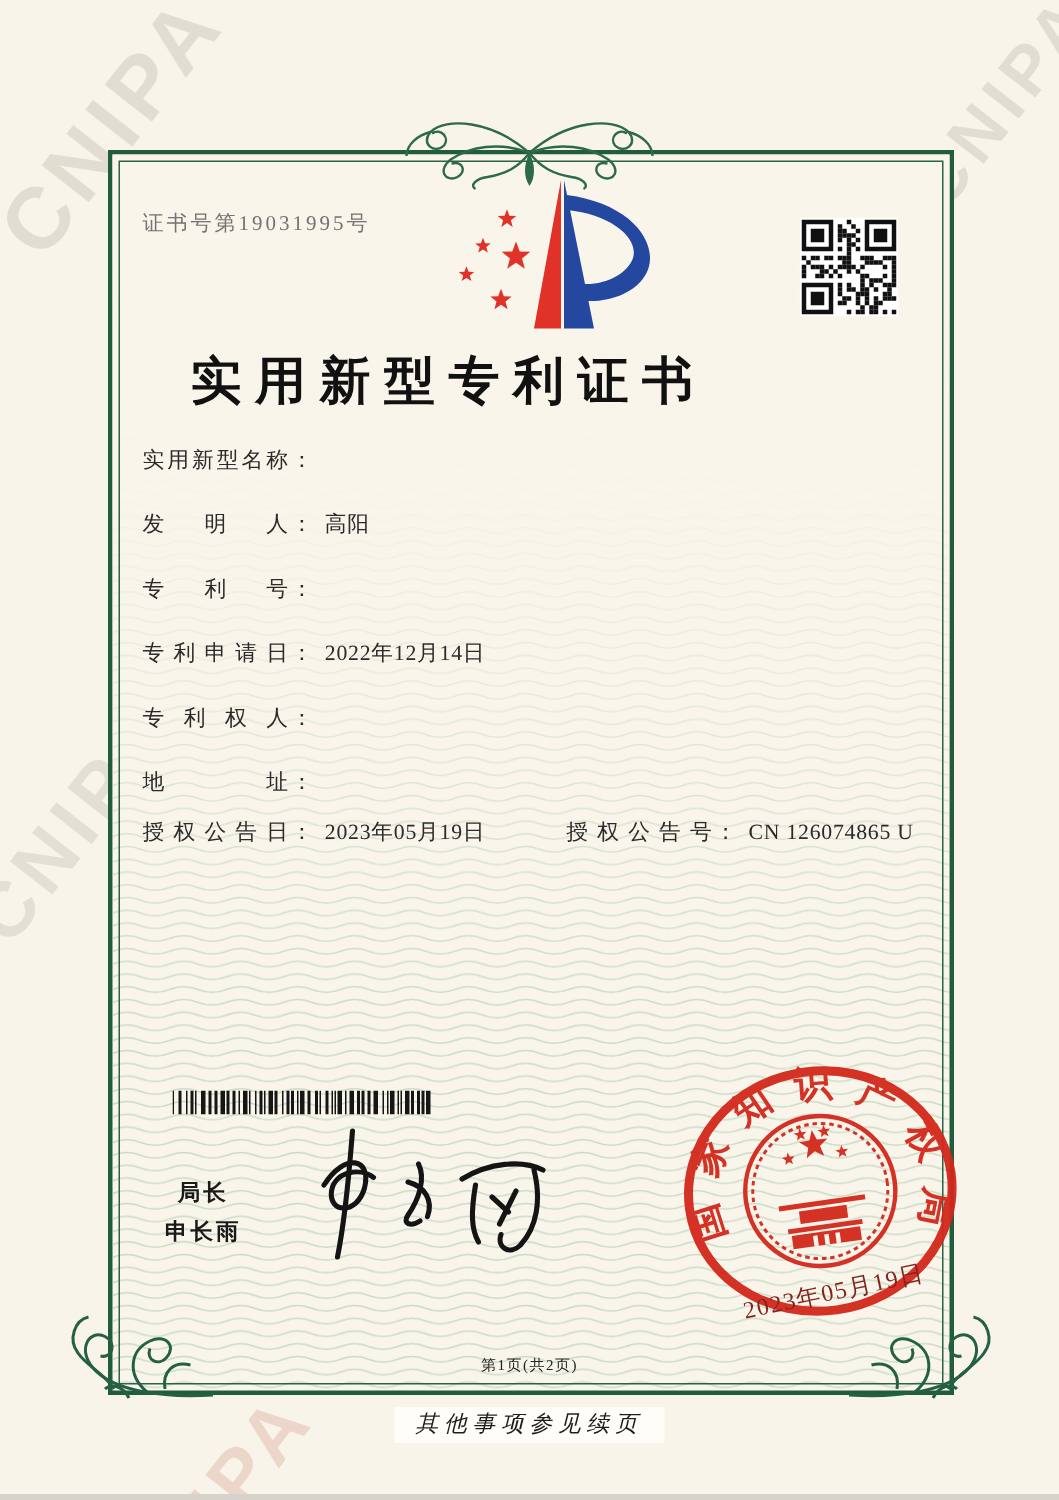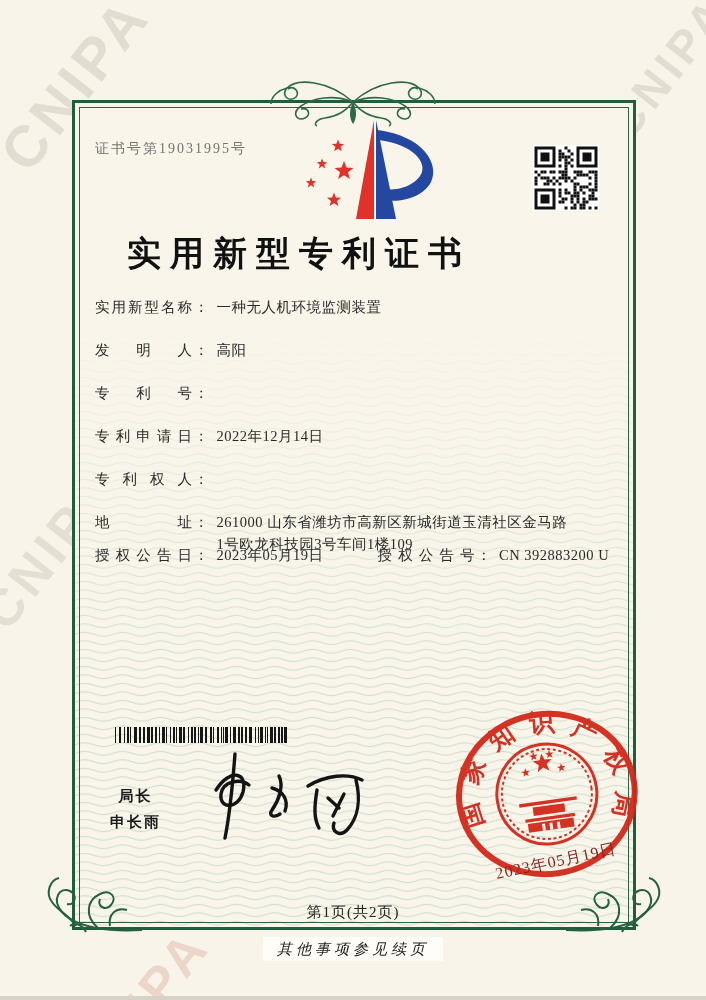--- a/index.html
+++ b/index.html
@@ -57,21 +57,21 @@
   .barcode{position:absolute;left:115px;top:727px;}
   .signer{
     position:absolute;left:110px;top:783px;
     font-family:"Liberation Sans","DejaVu Sans",sans-serif;
     font-weight:bold;font-size:15px;color:#1a1a1a;line-height:26px;letter-spacing:2px;text-align:center;
   }
   .signature{position:absolute;left:186px;top:748px;}
   .seal{position:absolute;left:452px;top:706px;transform:rotate(-8deg);opacity:.95;}
   .page-ind{
     position:absolute;left:0;top:903px;width:706px;text-align:center;
-    font-size:15px;color:#222;letter-spacing:1px;
+    font-size:10px;color:#222;letter-spacing:1px;
   }
   .footer-note{
     position:absolute;left:0;top:940px;width:706px;text-align:center;font-style:italic;
     font-size:15px;color:#1d1d1d;letter-spacing:4px;
   }
   .footer-note span{background:rgba(255,254,249,.9);padding:4px 14px;margin-top:48px;}
   .bottom-edge{position:absolute;left:0;bottom:0;width:706px;height:4px;background:#d6d3ca;}
   .ornament{position:absolute;pointer-events:none;}
 </style>
 </head>
@@ -290,21 +290,20 @@
     <div class="frow">
       <span class="flabel">
         <span>实</span>
         <span>用</span>
         <span>新</span>
         <span>型</span>
         <span>名</span>
         <span>称</span>
       </span>
       <span class="fcolon">：</span>
-      <span class="fvalue">一种无人机环境监测装置</span>
     </div>
     <div class="frow">
       <span class="flabel">
         <span>发</span>
         <span>明</span>
         <span>人</span>
       </span>
       <span class="fcolon">：</span>
       <span class="fvalue">高阳</span>
     </div>
@@ -335,21 +334,20 @@
         <span>人</span>
       </span>
       <span class="fcolon">：</span>
     </div>
     <div class="frow">
       <span class="flabel">
         <span>地</span>
         <span>址</span>
       </span>
       <span class="fcolon">：</span>
-      <span class="fvalue">261000 山东省潍坊市高新区新城街道玉清社区金马路1号欧龙科技园3号车间1楼109</span>
     </div>
   </div>
 
 <div class="grant-row">
   <div class="grant-pair">
     <span class="flabel">
         <span>授</span>
         <span>权</span>
         <span>公</span>
         <span>告</span>
@@ -360,21 +358,21 @@
   </div>
   <div class="grant-pair second">
     <span class="flabel">
         <span>授</span>
         <span>权</span>
         <span>公</span>
         <span>告</span>
         <span>号</span>
       </span>
       <span class="fcolon">：</span>
-    <span class="fvalue">CN 392883200 U</span>
+    <span class="fvalue">CN 126074865 U</span>
   </div>
 </div>
 
 <div class="paras">
 </div>
 
 <svg class="barcode" width="174" height="16" viewBox="0 0 174 16" xmlns="http://www.w3.org/2000/svg">
   <g fill="#161616">
       <rect x="0" y="0" width="1" height="16"></rect>
       <rect x="4" y="0" width="2" height="16"></rect>

